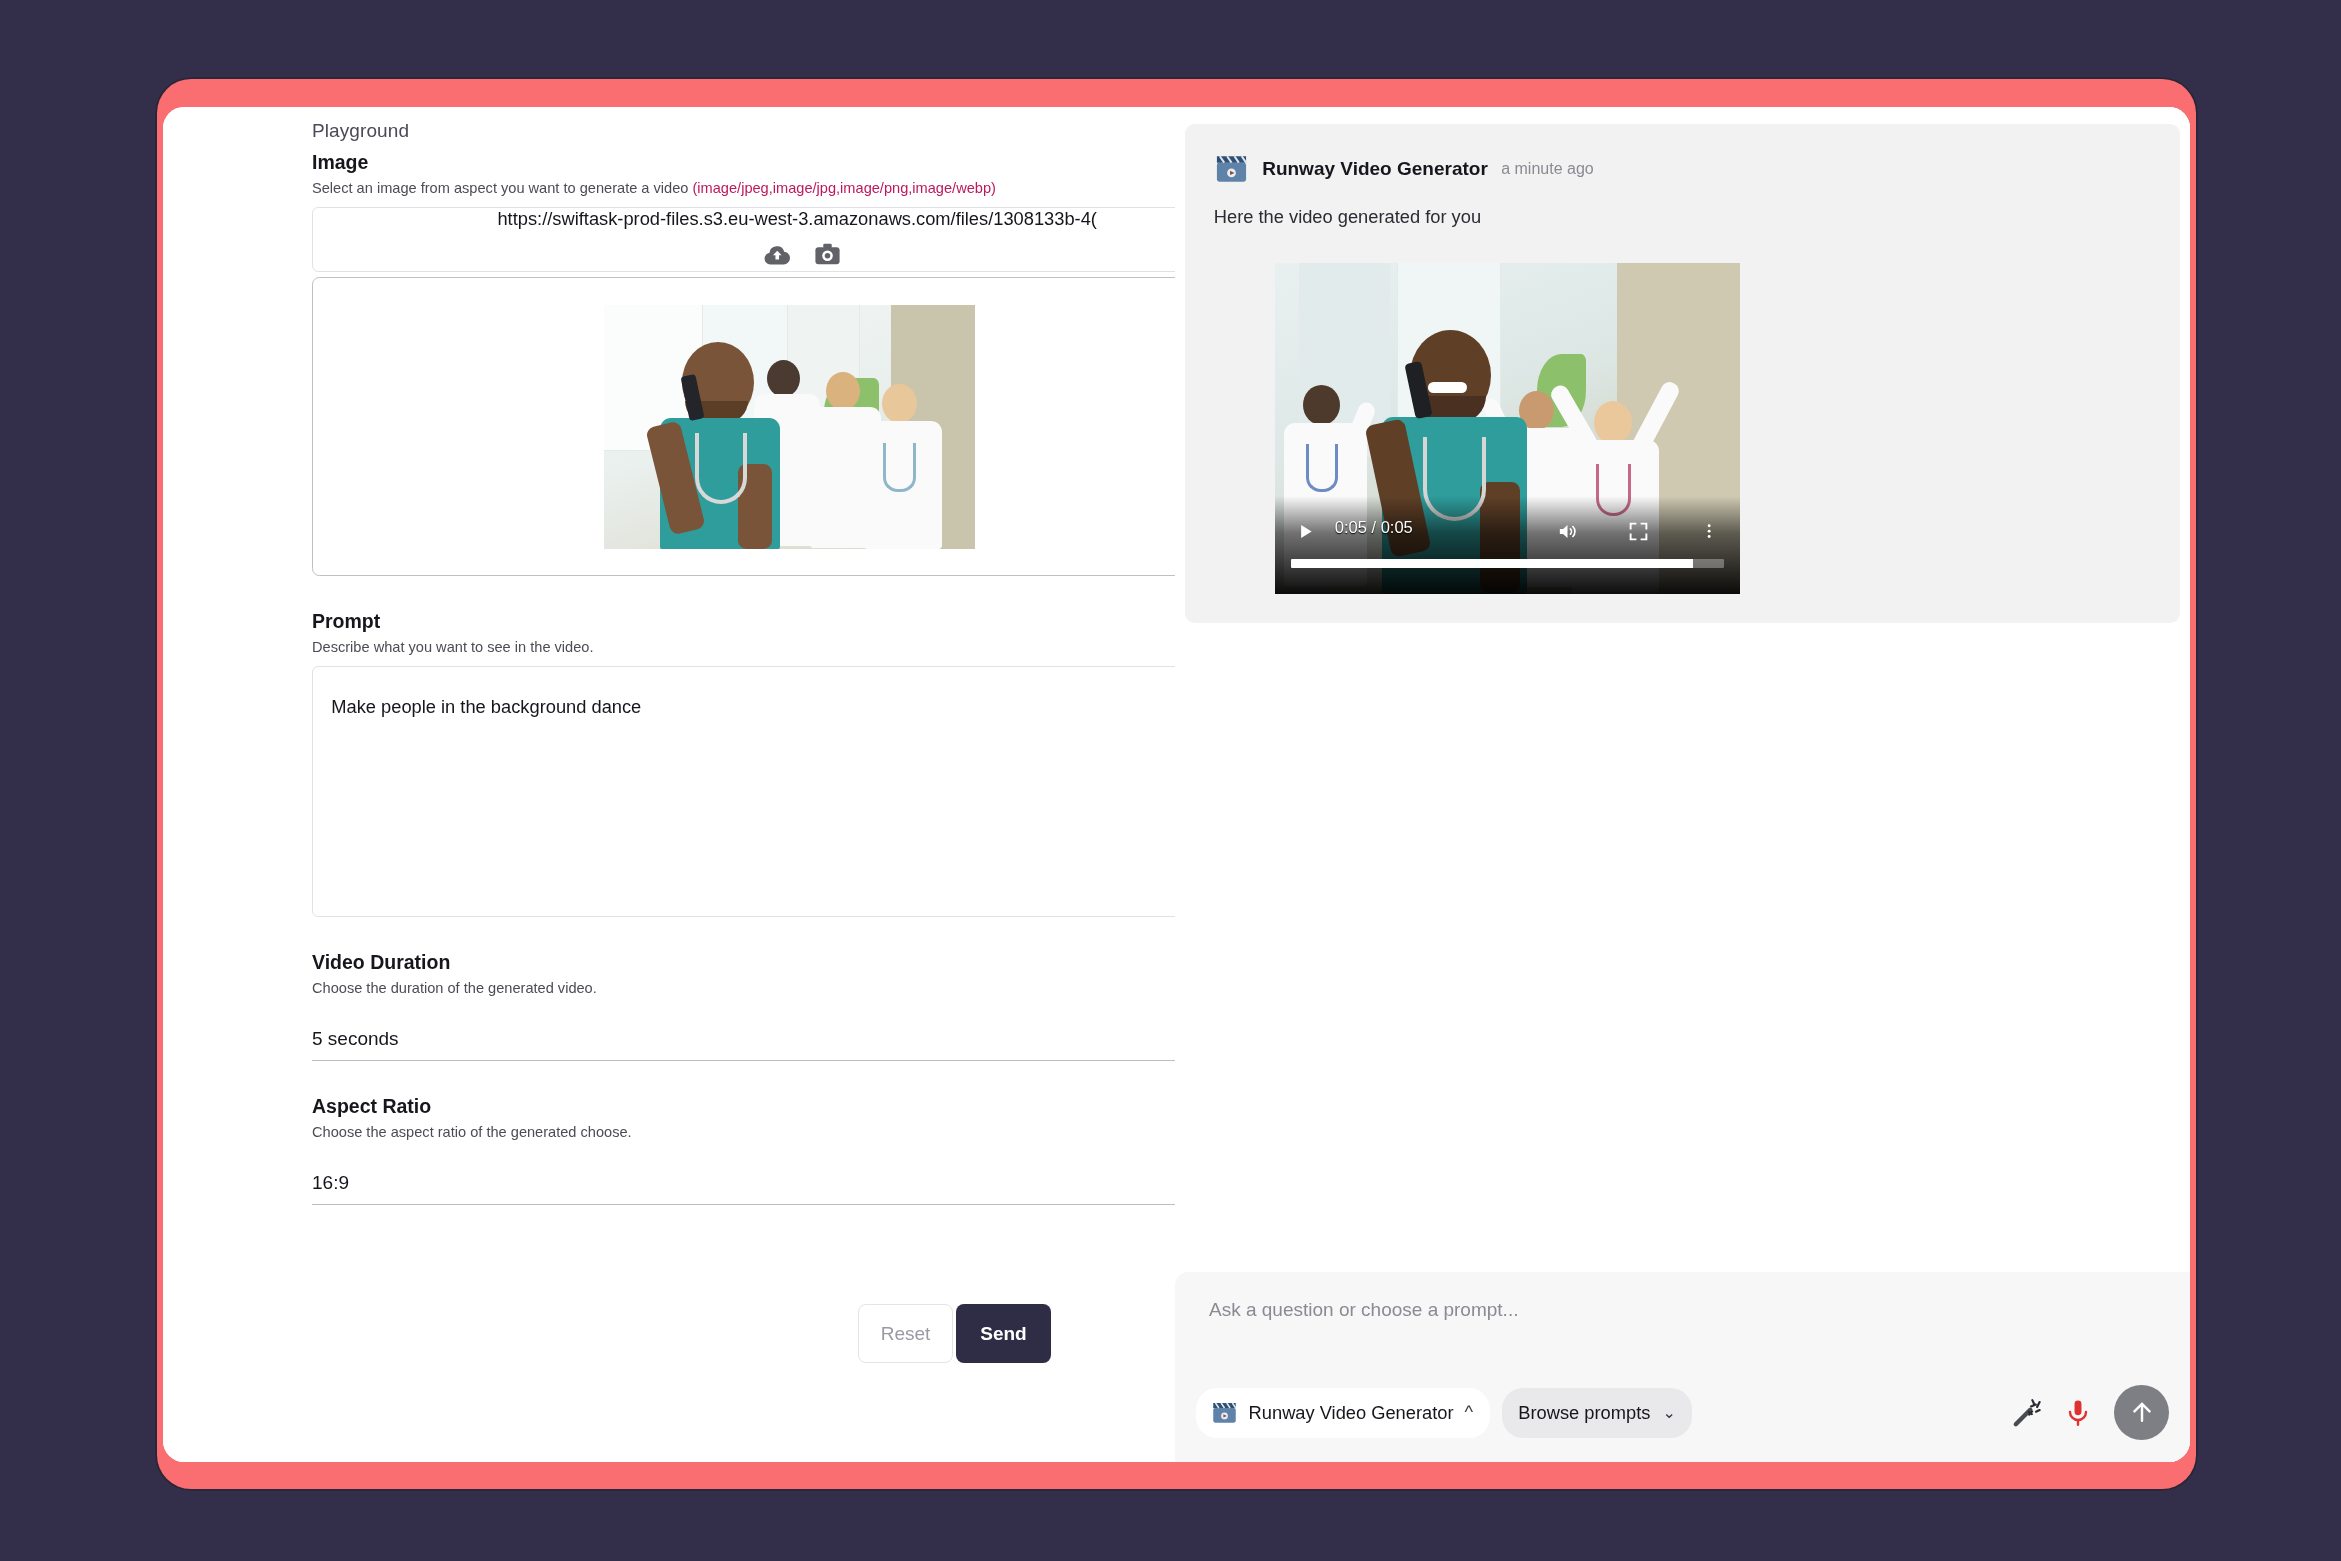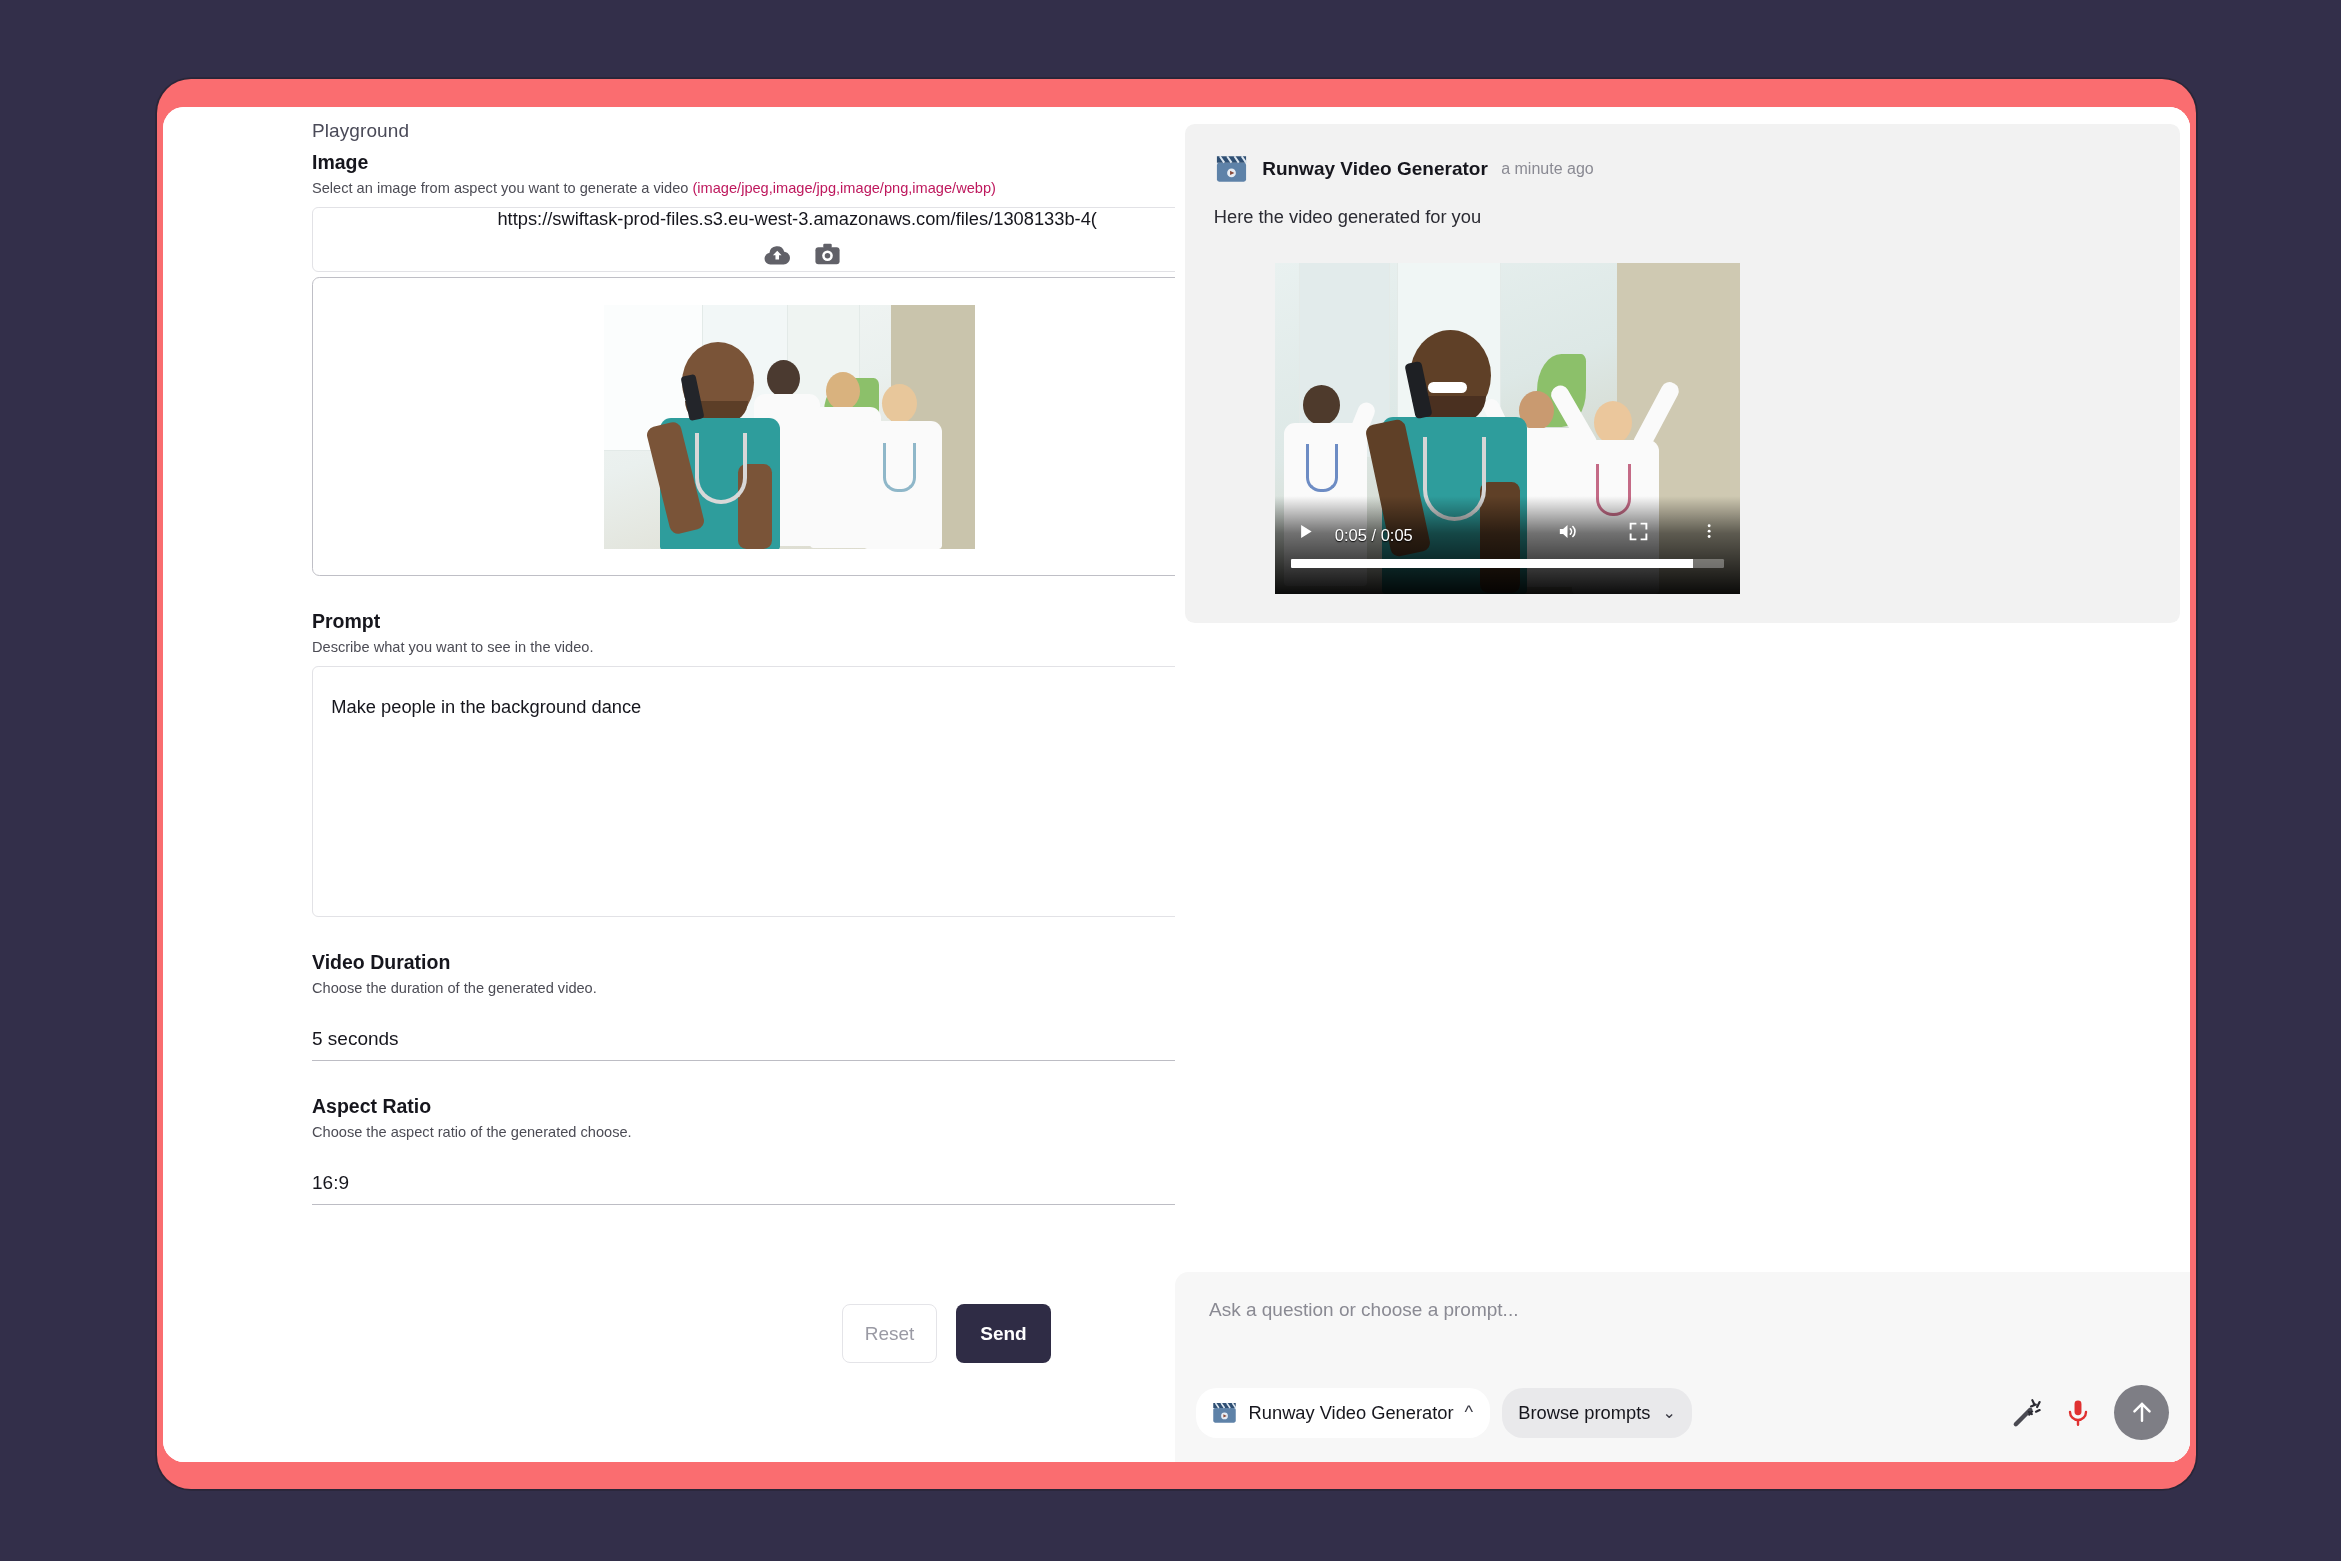--- a/index.html
+++ b/index.html
@@ -152,21 +152,21 @@
     margin-right: 12.2px;
   }
 
   
   .actions {
     position: absolute;
     left: 0; top: 1197px;
     width: 1012px;
     display: flex;
     justify-content: flex-end;
-    gap: 19px;
+    gap: 3px;
     padding-right: 124px;
   }
   .btn-reset {
     min-width: 95px; height: 59px;
     border: 1.2px solid #E4E4E8;
     border-radius: 8px;
     background: #fff;
     color: #9A9AA4;
     font-size: 19px;
     font-family: "Liberation Sans", sans-serif;
@@ -230,21 +230,21 @@
   .vid-scene { position: absolute; inset: 0; overflow: hidden; }
   .vid-controls {
     position: absolute;
     left: 0; right: 0; bottom: 0;
     height: 98px;
     background: linear-gradient(to bottom, rgba(0,0,0,0) 0%, rgba(0,0,0,.55) 38%, rgba(0,0,0,.95) 100%);
   }
   .vc-row {
     position: absolute;
     left: 17px; right: 17px; top: 22px;
-    display: flex; align-items: flex-end; gap: 16px;
+    display: flex; align-items: flex-start; gap: 16px;
   }
   .vc-time { color:#fff; font-size: 16.5px; font-family:"Liberation Sans", sans-serif; text-shadow:0 0.6px 1.2px #000; }
   .vc-spacer { flex: 1; }
   .vc-ic { width: 27px; height: 27px; display:flex; align-items:center; justify-content:center; cursor:pointer; }
   .vc-bar {
     position: absolute;
     left: 16px; right: 16px; bottom: 25.6px;
     height: 8.5px;
     background: rgba(255,255,255,.32);
     border-radius: 1.2px;

